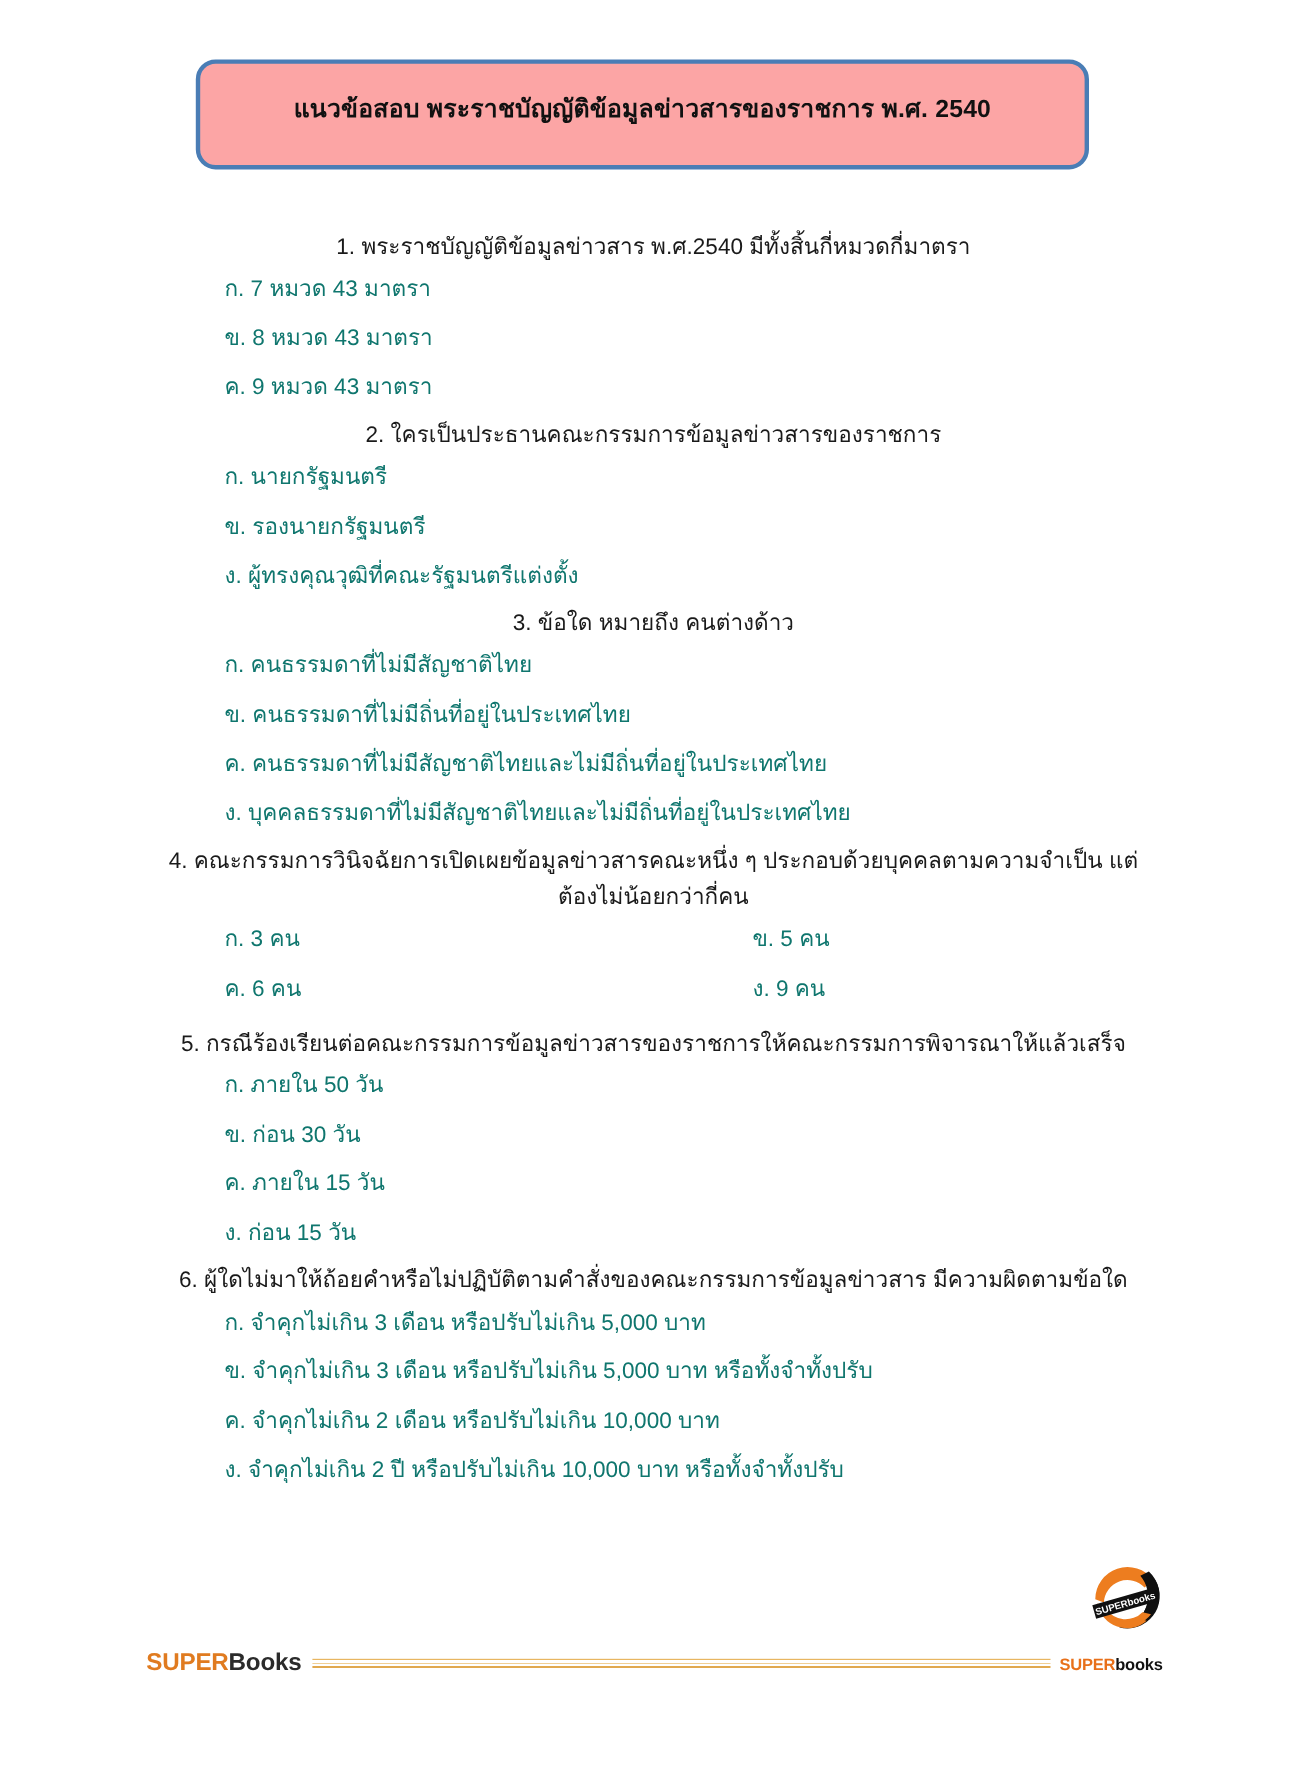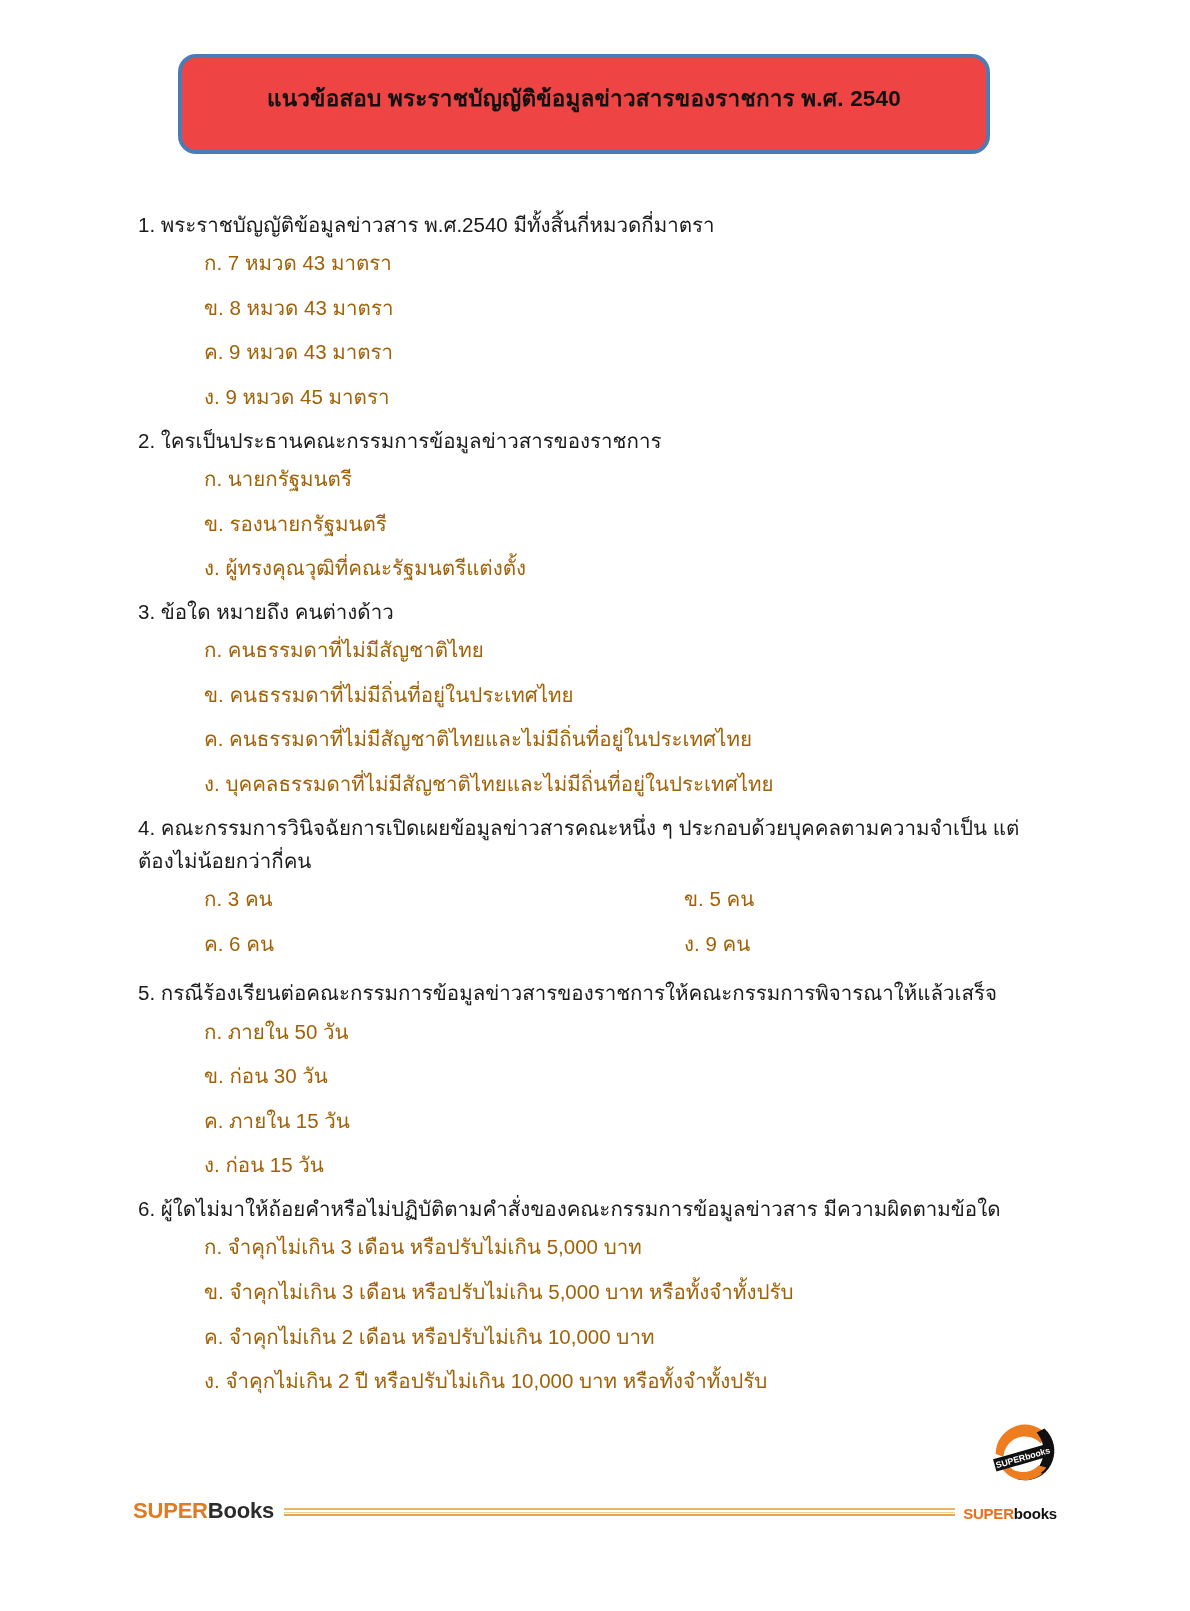--- a/index.html
+++ b/index.html
@@ -25,21 +25,21 @@
   
   .title-box {
     position: absolute;
     left: 178px;
     top: 54px;
     width: 812px;
     height: 100px;
     box-sizing: border-box;
     border: 4px solid #4a7db5;
     border-radius: 18px;
-    background: #ef4444;
+    background: #fca5a5;
   }
   .title-text {
     position: absolute;
     left: 0;
     right: 0;
     top: 26px;
     text-align: center;
     font-size: 22.5px;
     font-weight: bold;
     letter-spacing: 0.2px;
@@ -59,32 +59,33 @@
     margin: 0 0 2px 0;
   }
 
   .q-text {
     font-size: 20.5px;
     line-height: 1.62;
     color: #1a1a1a;
     margin: 0;
     padding: 0;
     text-indent: 0;
+    text-align: center;
   }
 
   .options {
     margin: 0;
     padding: 0;
     list-style: none;
   }
 
   .option {
     font-size: 20.5px;
     line-height: 1.3;
-    color: #a16207;
+    color: #0f766e;
     padding: 9px 0 9px 66px;
     margin: 0;
   }
 
   
   .options.two-col {
     display: block;
   }
   .options.two-col .opt-row {
     display: flex;
@@ -174,21 +175,20 @@
   </div>
 
   <div class="content">
 
     <div class="question">
       <p class="q-text">1. พระราชบัญญัติข้อมูลข่าวสาร พ.ศ.2540 มีทั้งสิ้นกี่หมวดกี่มาตรา</p>
       <ul class="options">
         <li class="option">ก. 7 หมวด 43 มาตรา</li>
         <li class="option">ข. 8 หมวด 43 มาตรา</li>
         <li class="option">ค. 9 หมวด 43 มาตรา</li>
-        <li class="option">ง. 9 หมวด 45 มาตรา</li>
       </ul>
     </div>
     <div class="q-gap-small"></div>
 
     <div class="question">
       <p class="q-text">2. ใครเป็นประธานคณะกรรมการข้อมูลข่าวสารของราชการ</p>
       <ul class="options">
         <li class="option">ก. นายกรัฐมนตรี</li>
         <li class="option">ข. รองนายกรัฐมนตรี</li>
         <li class="option">ง. ผู้ทรงคุณวุฒิที่คณะรัฐมนตรีแต่งตั้ง</li>

